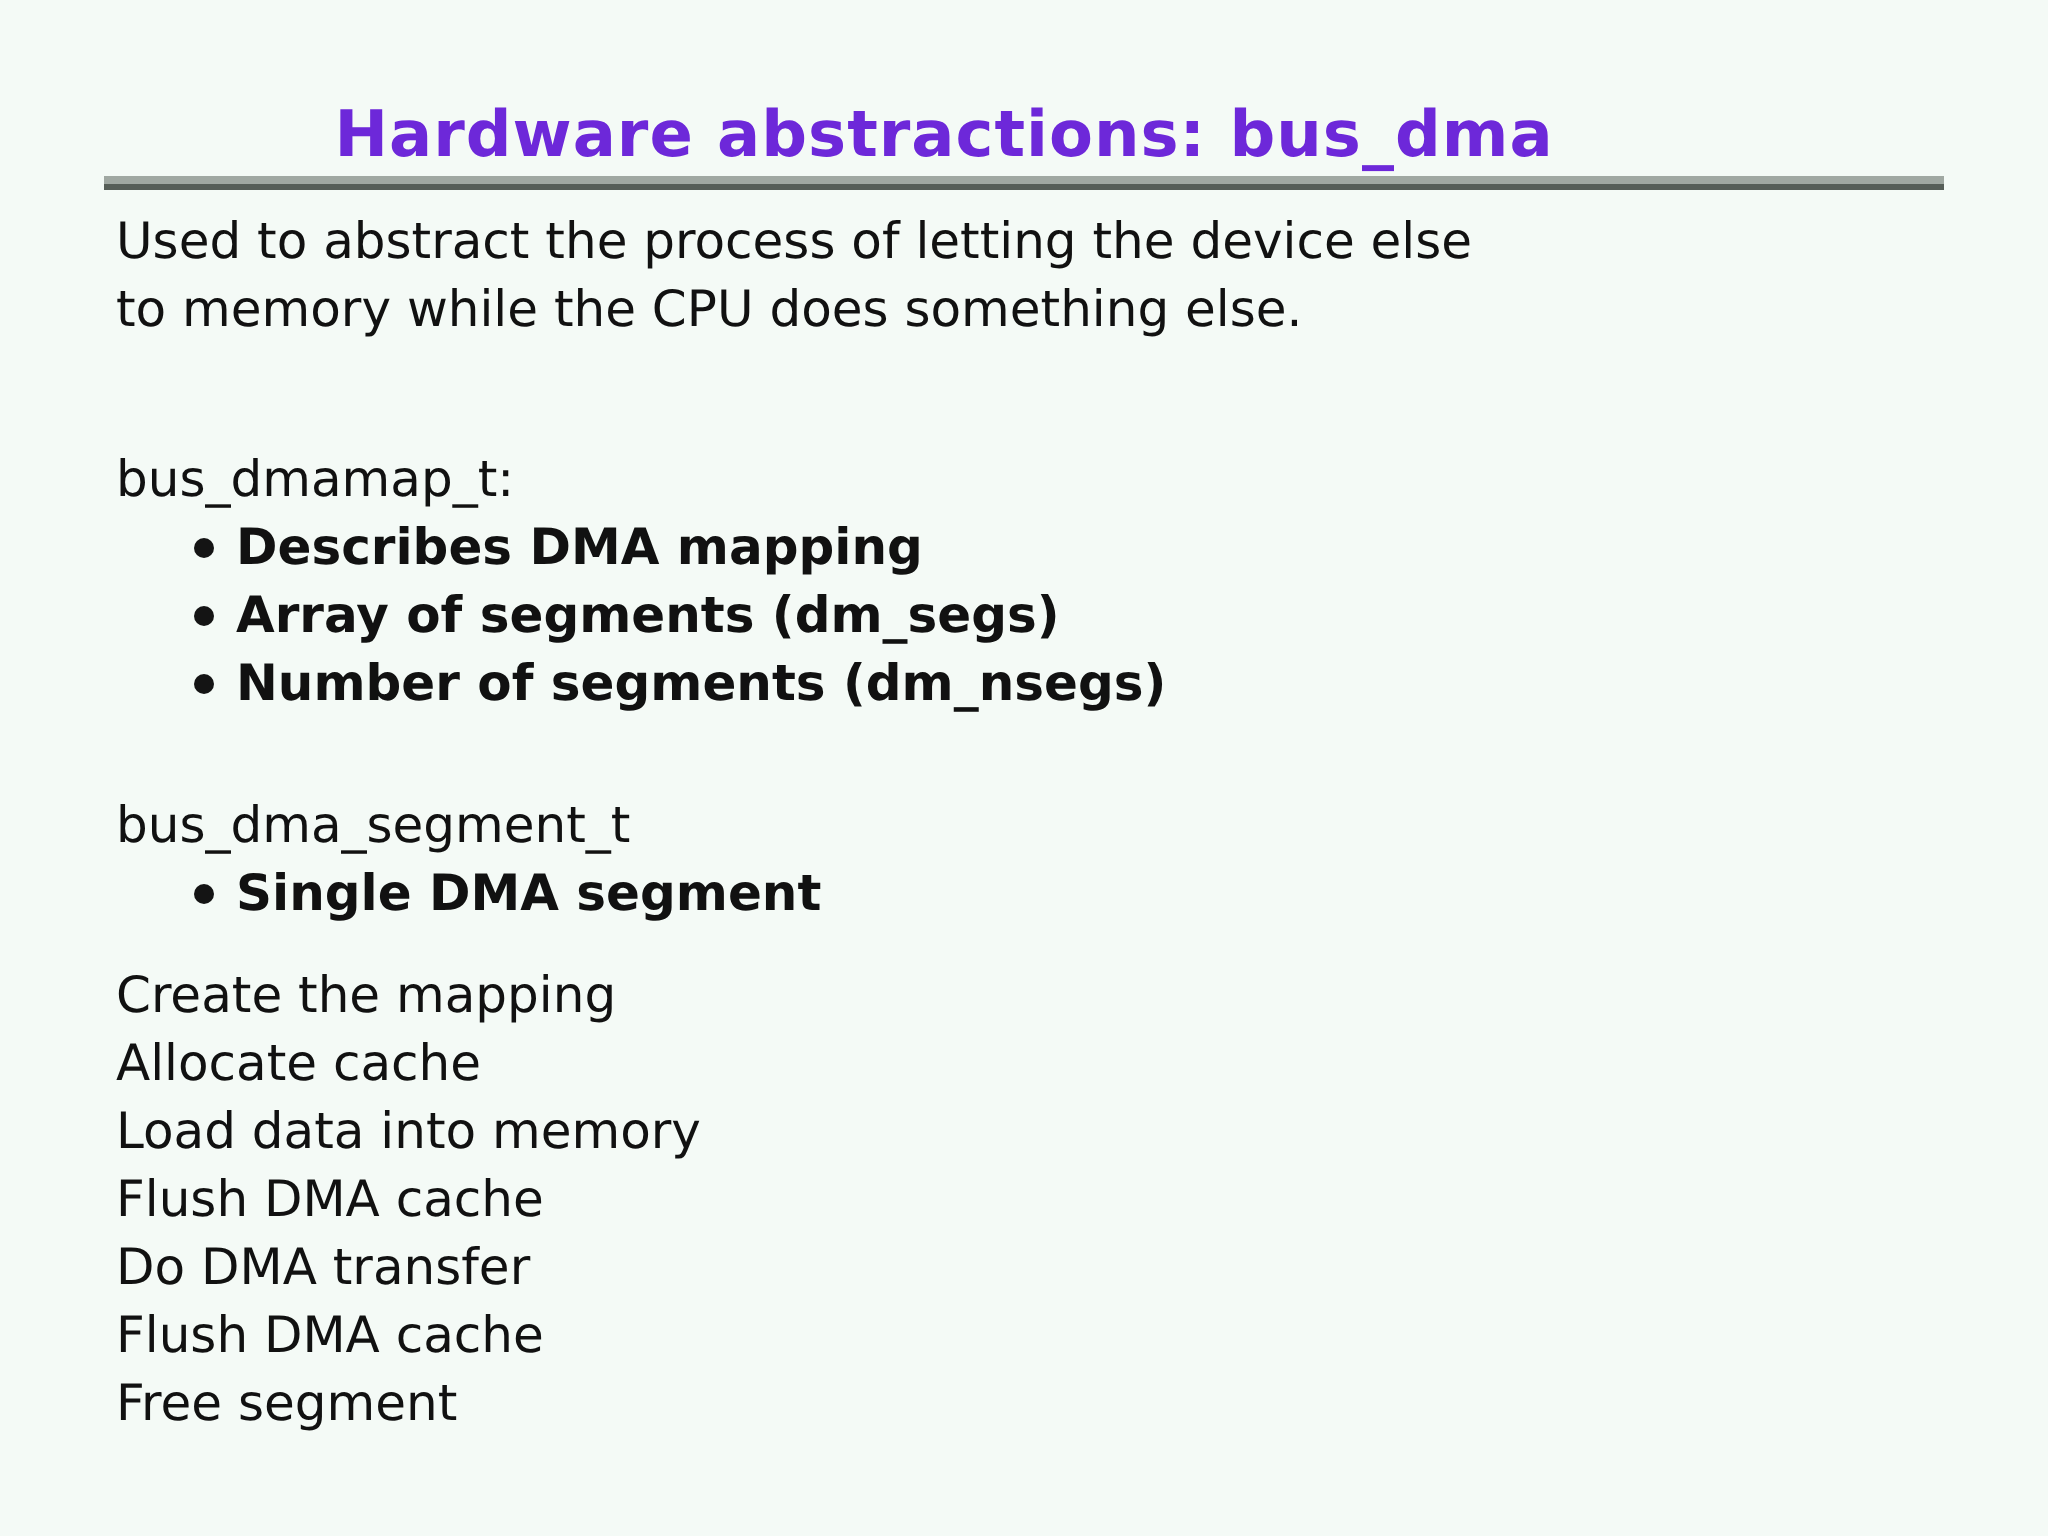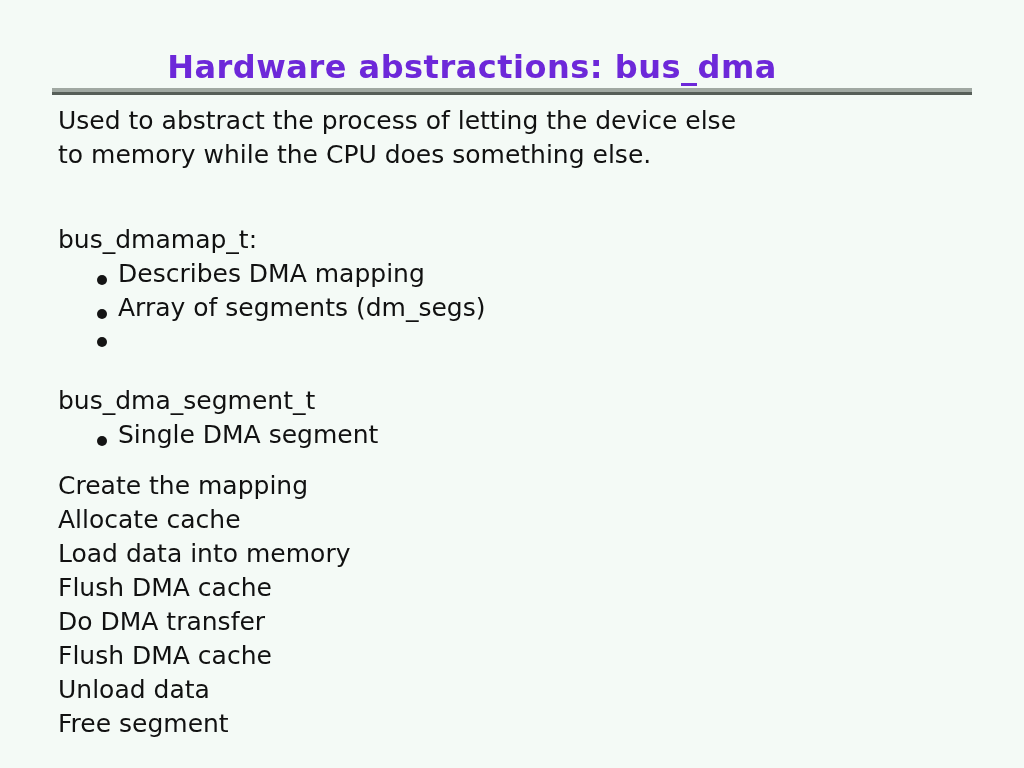--- a/index.html
+++ b/index.html
@@ -49,22 +49,23 @@
     line-height: 34px;
   }
   .line {
     white-space: nowrap;
   }
   .section-1 { margin-top: 51px; }
   .section-2 { margin-top: 37px; }
   .steps     { margin-top: 17px; }
   .bullet-line {
     display: flex;
-    align-items: center;
+    align-items: flex-start;
     white-space: nowrap;
+    font-weight: bold;
   }
   .bullet-dot {
     flex: 0 0 auto;
     width: 10px;
     height: 10px;
     border-radius: 50%;
     background: #141414;
     margin: 12px 11px 0 39px;
   }
 </style>
@@ -89,36 +90,36 @@
       <div class="bullet-line">
         <span class="bullet-dot"></span>
         <span>Describes DMA mapping</span>
       </div>
       <div class="bullet-line">
         <span class="bullet-dot"></span>
         <span>Array of segments (dm_segs)</span>
       </div>
       <div class="bullet-line">
         <span class="bullet-dot"></span>
+        <span>Number of segments (dm_nsegs)</span>
       </div>
     </div>
 
     <div class="section-2">
       <div class="line">bus_dma_segment_t</div>
       <div class="bullet-line">
         <span class="bullet-dot"></span>
         <span>Single DMA segment</span>
       </div>
     </div>
 
     <div class="steps">
       <div class="line">Create the mapping</div>
       <div class="line">Allocate cache</div>
       <div class="line">Load data into memory</div>
       <div class="line">Flush DMA cache</div>
       <div class="line">Do DMA transfer</div>
       <div class="line">Flush DMA cache</div>
-      <div class="line">Unload data</div>
       <div class="line">Free segment</div>
     </div>
 
   </div>
 </div>
 
 </body></html>

